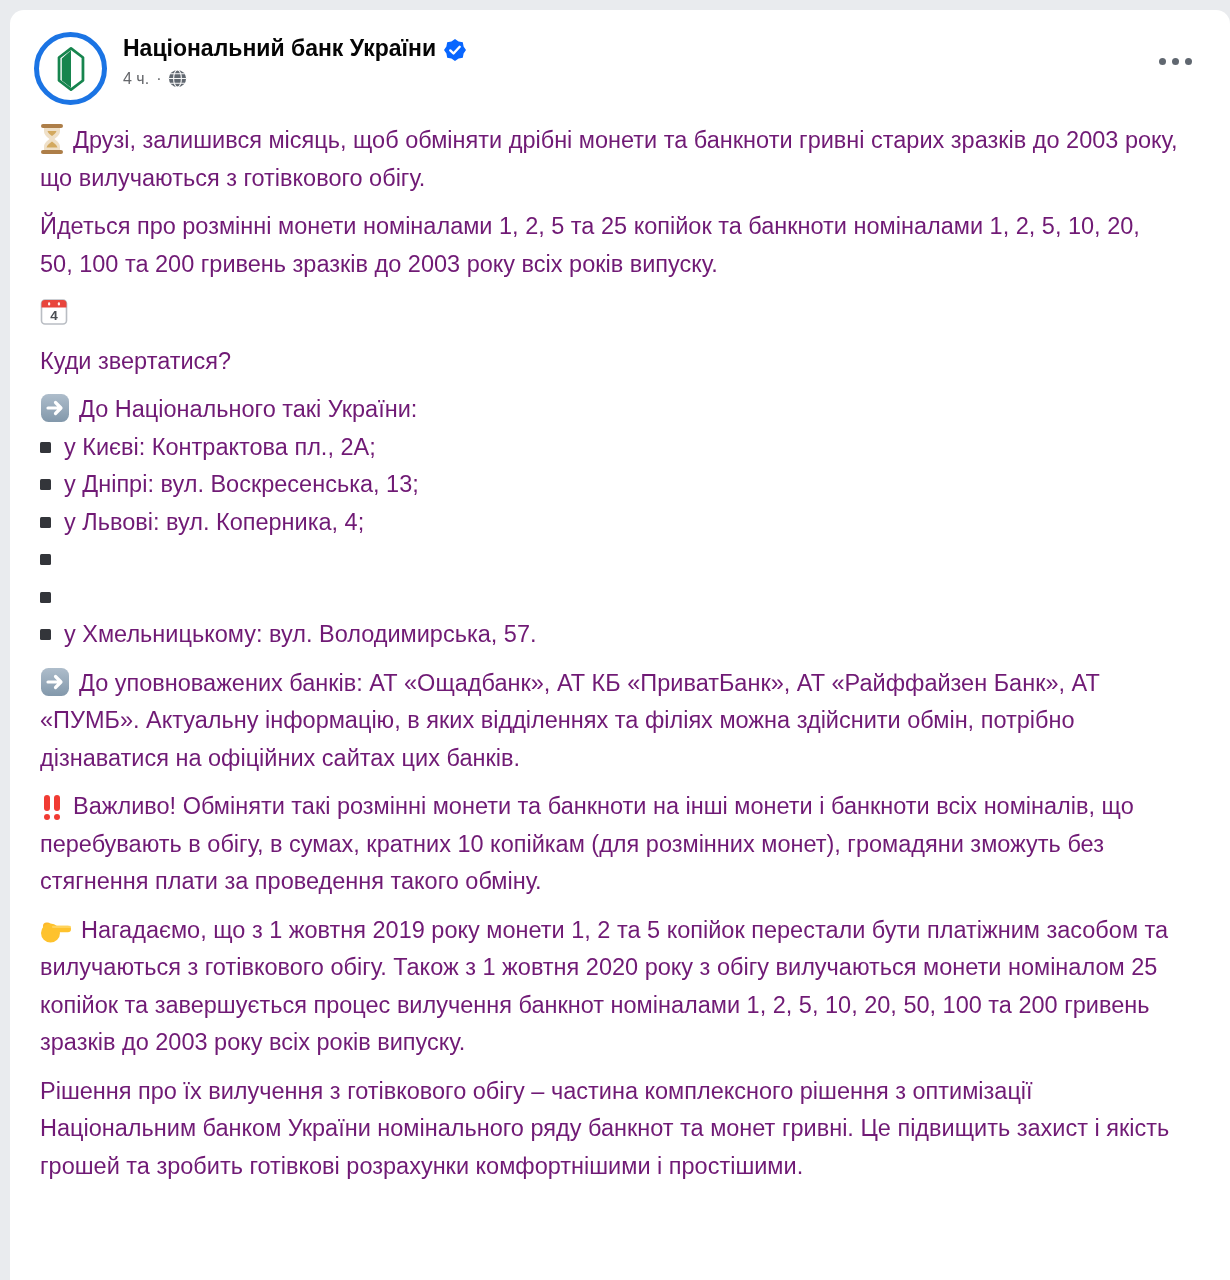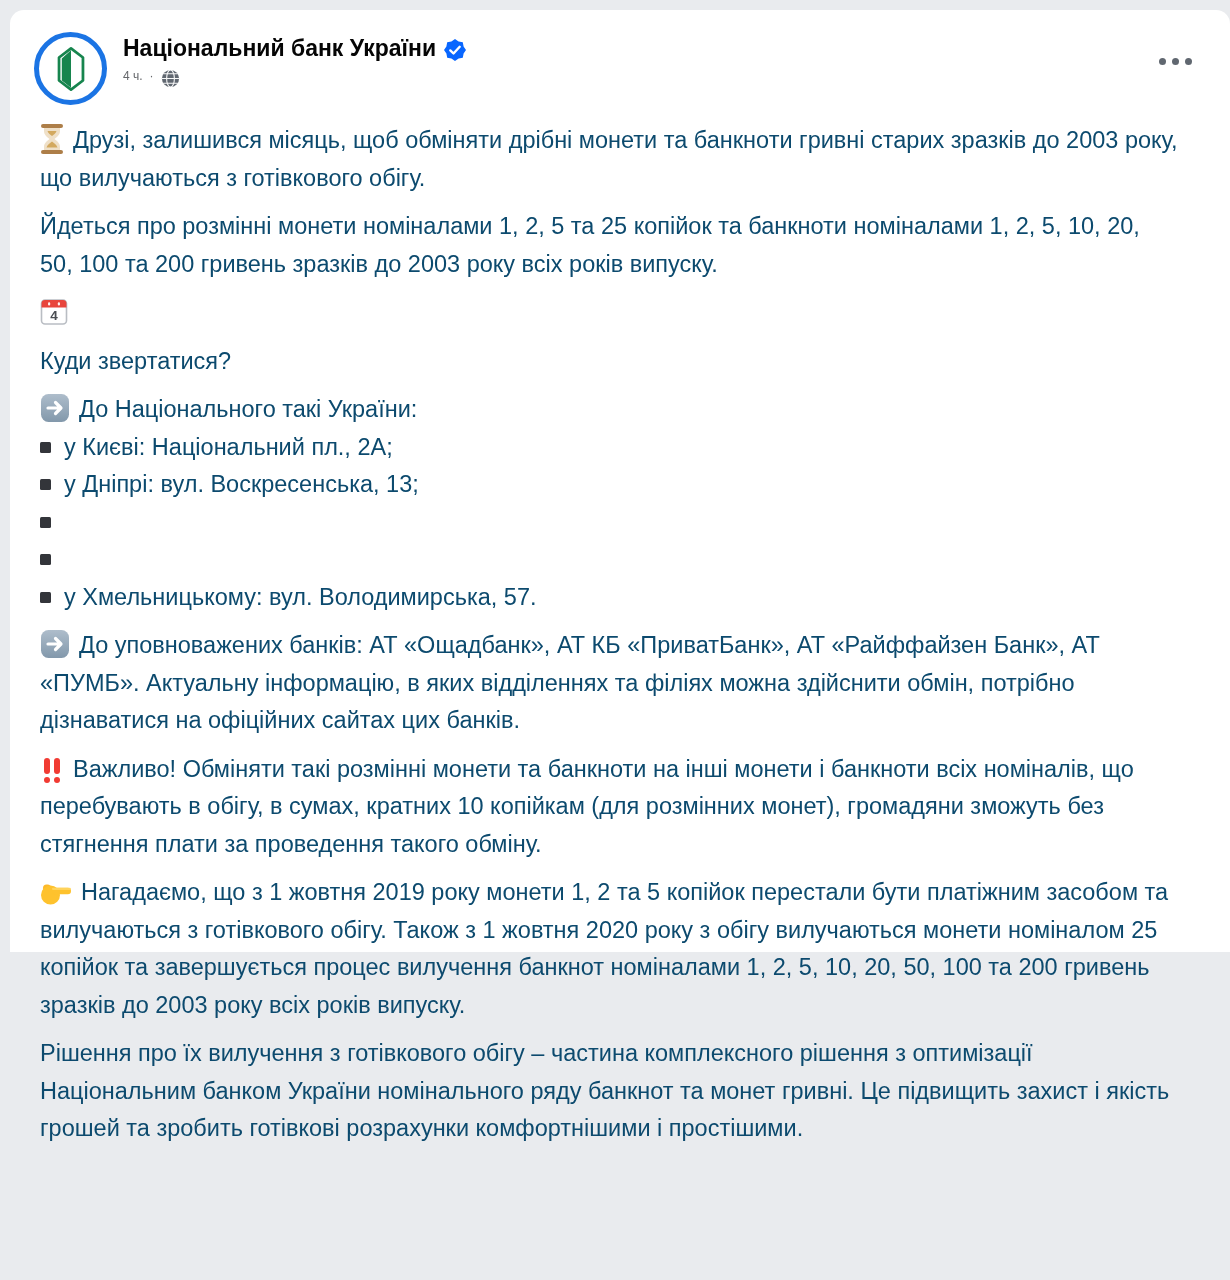--- a/index.html
+++ b/index.html
@@ -3,46 +3,46 @@
 <meta charset="utf-8">
 <style>
   * { box-sizing: border-box; }
   html,body { margin:0; padding:0; }
   body {
     width:1230px; height:1280px; overflow:hidden;
     background:#e9ebee;
     font-family:"Liberation Sans", sans-serif;
   }
   .card {
-    position:absolute; left:10px; top:10px; width:1220px; height:942px;
+    position:absolute; left:10px; top:10px; width:1220px; height:1270px;
     background:#ffffff; border-radius:14px 14px 0 0;
   }
   
   .header { position:relative; display:flex; align-items:flex-start; padding:22px 30px 0 24px; }
   .avatar {
     width:73px; height:73px; border-radius:50%;
     border:5px solid #1b74e4; background:#fff;
     display:flex; align-items:center; justify-content:center;
     flex:0 0 auto; cursor:pointer;
   }
   .header-info { margin-left:16px; padding-top:3px; }
   .name-row { display:flex; align-items:center; gap:8px; }
   .page-name { font-size:23px; font-weight:700; color:#050505; cursor:pointer; }
   .badge { display:inline-flex; margin-top:2px; }
-  .meta { display:flex; align-items:flex-start; gap:7px; margin-top:7px; color:#65676b; font-size:12px; }
+  .meta { display:flex; align-items:center; gap:7px; margin-top:7px; color:#65676b; font-size:16px; }
   .meta .ts { cursor:pointer; }
   .more-btn {
     position:absolute; right:32px; top:42px;
     display:flex; gap:6px; padding:6px; cursor:pointer;
   }
   .mdot { width:7px; height:7px; border-radius:50%; background:#606770; }
   
   .post-text {
     padding:17px 52px 30px 30px;
-    font-size:23.5px; line-height:37.5px; color:#0c4a6e;
+    font-size:23.5px; line-height:37.5px; color:#701a75;
   }
   .block { margin-bottom:11px; }
   .emoji { display:inline-block; vertical-align:-6px; margin-right:9px; line-height:0; }
   .bullet-line { }
   .sq-bullet {
     display:inline-block; width:11px; height:11px; background:#33353a;
     border-radius:1.5px; margin-right:13px; vertical-align:2px;
   }
 </style>
 </head>
@@ -119,22 +119,23 @@
         <div><span class="emoji"><svg width="30" height="30" viewBox="0 0 30 30">
               <defs>
                 <linearGradient id="agrad" x1="0" y1="0" x2="0" y2="1">
                   <stop offset="0" stop-color="#aebdcb"></stop>
                   <stop offset="1" stop-color="#8298ab"></stop>
                 </linearGradient>
               </defs>
               <rect x="1" y="1" width="28" height="28" rx="7.5" fill="url(#agrad)"></rect>
               <path d="M8 15 H20.5 M15.5 9.5 L21 15 L15.5 20.5" stroke="#ffffff" stroke-width="3.2" fill="none" stroke-linecap="round" stroke-linejoin="round"></path>
             </svg></span><span>До Національного такі України:</span></div>
-        <div class="bullet-line"><span class="sq-bullet"></span><span>у Києві: Національний пл., 2А;</span></div>
+        <div class="bullet-line"><span class="sq-bullet"></span><span>у Києві: Контрактова пл., 2А;</span></div>
         <div class="bullet-line"><span class="sq-bullet"></span><span>у Дніпрі: вул. Воскресенська, 13;</span></div>
+        <div class="bullet-line"><span class="sq-bullet"></span><span>у Львові: вул. Коперника, 4;</span></div>
         <div class="bullet-line"><span class="sq-bullet"></span></div>
         <div class="bullet-line"><span class="sq-bullet"></span></div>
         <div class="bullet-line"><span class="sq-bullet"></span><span>у Хмельницькому: вул. Володимирська, 57.</span></div>
       </div>
       <div class="block">
         <div><span class="emoji"><svg width="30" height="30" viewBox="0 0 30 30">
               <defs>
                 <linearGradient id="agrad" x1="0" y1="0" x2="0" y2="1">
                   <stop offset="0" stop-color="#aebdcb"></stop>
                   <stop offset="1" stop-color="#8298ab"></stop>

